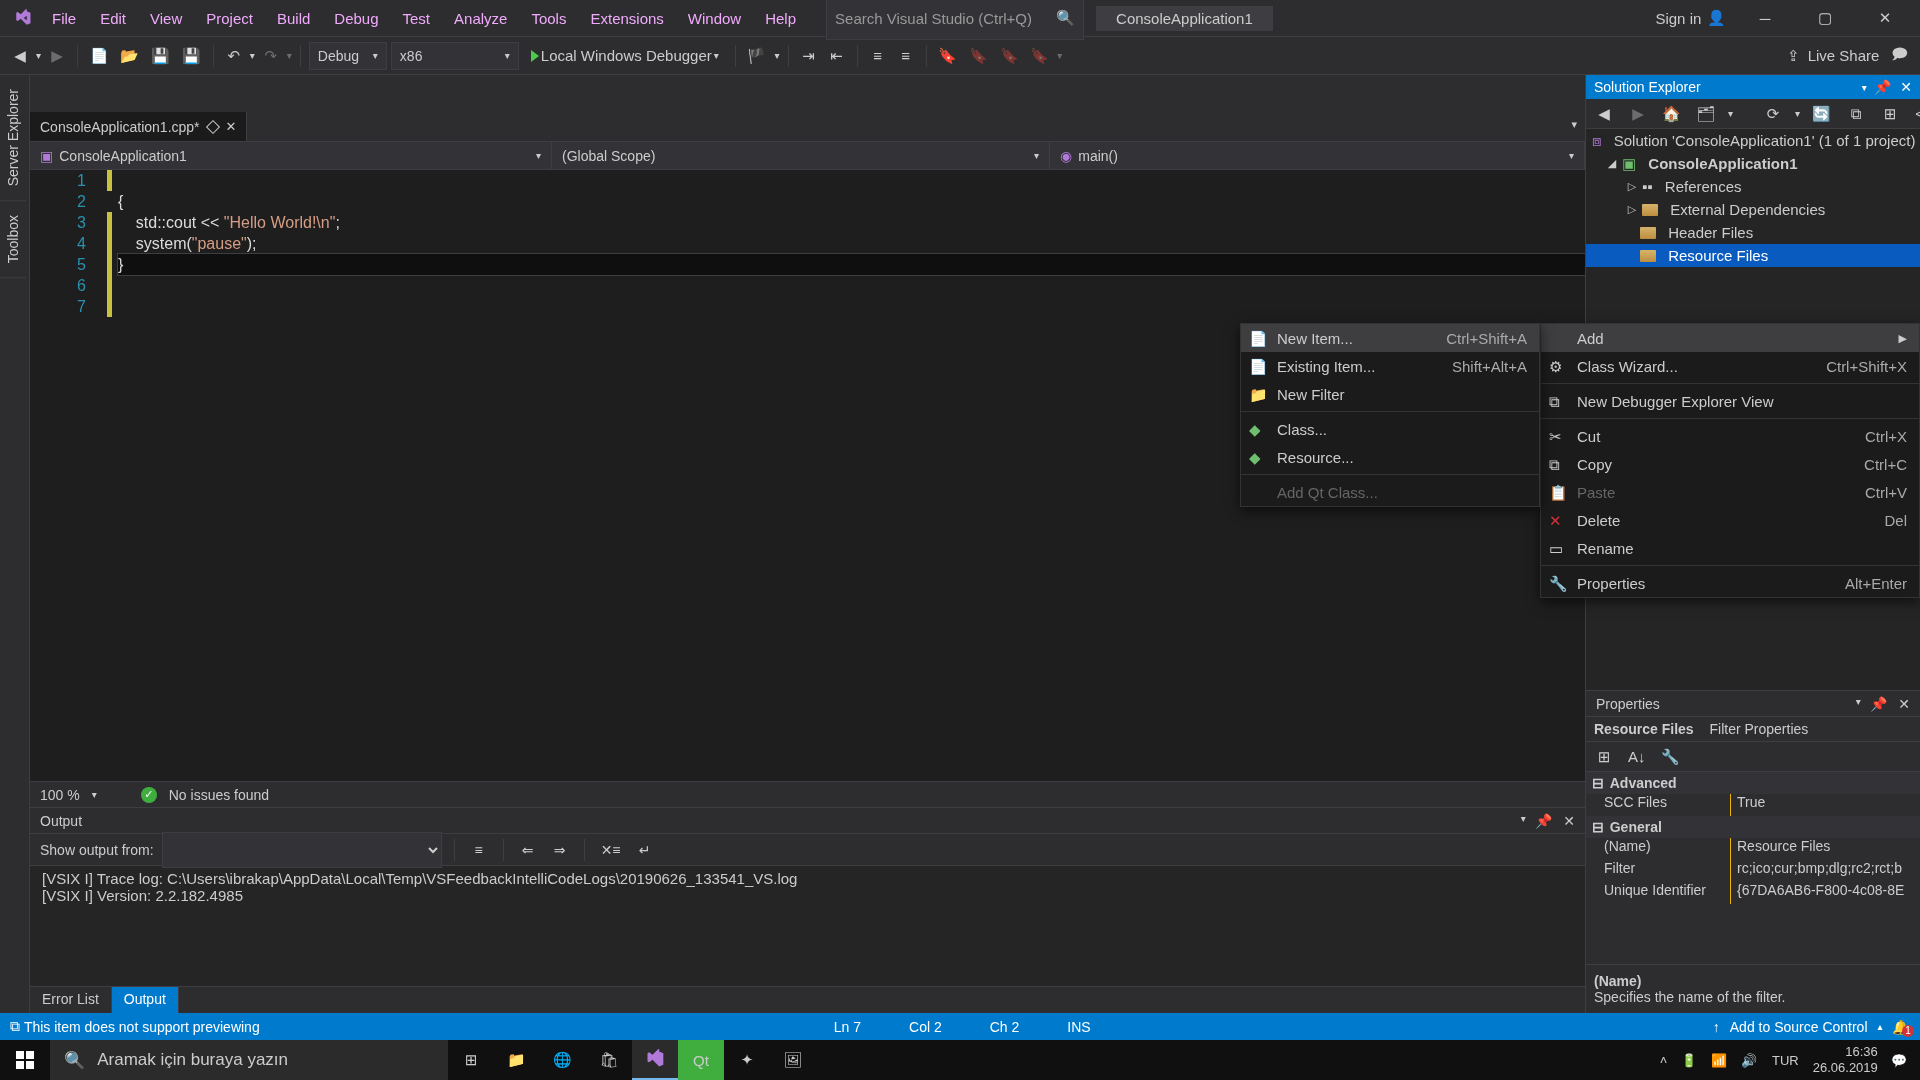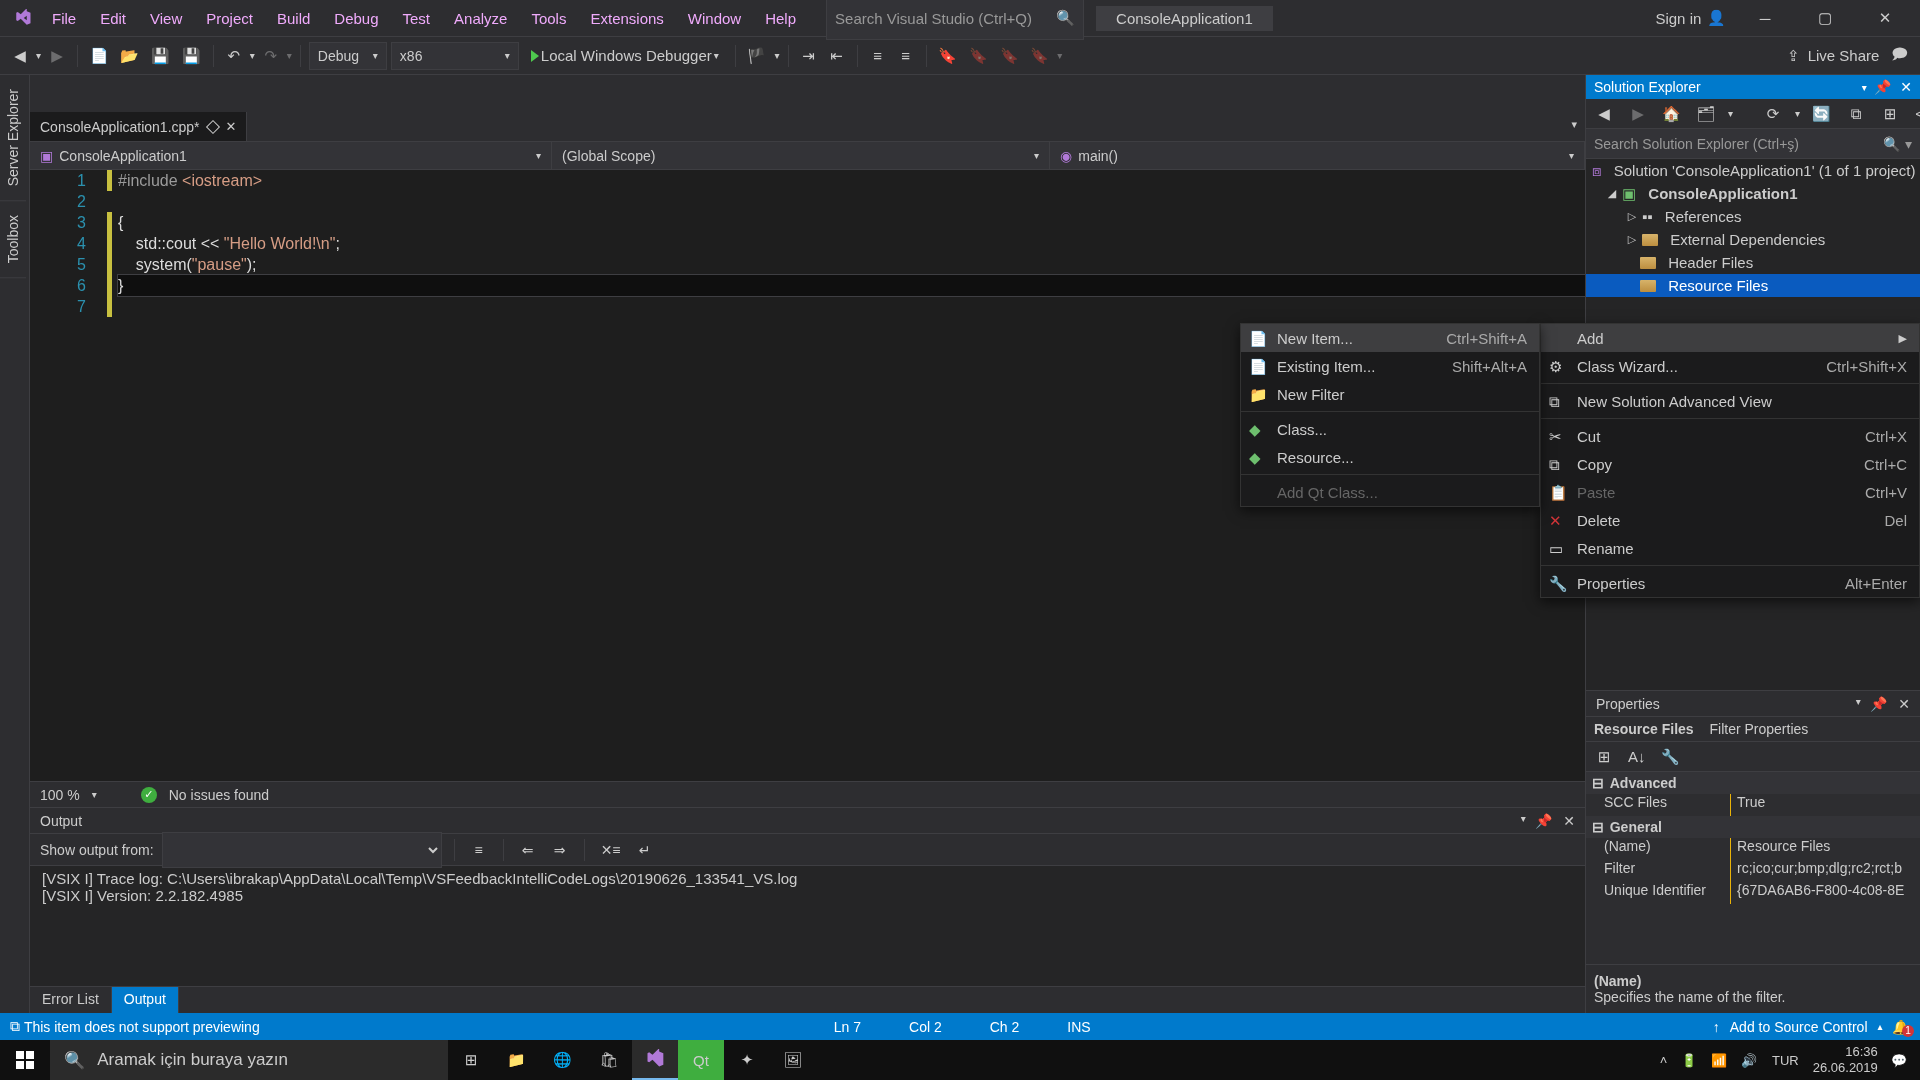--- a/index.html
+++ b/index.html
@@ -217,21 +217,20 @@
       <div class="gutter">
         <div class="ln"><span class="yellow-bar"></span>1</div>
         <div class="ln">2</div>
         <div class="ln"><span class="yellow-bar"></span>3</div>
         <div class="ln"><span class="yellow-bar"></span>4</div>
         <div class="ln"><span class="yellow-bar"></span>5</div>
         <div class="ln"><span class="yellow-bar"></span>6</div>
         <div class="ln"><span class="yellow-bar"></span>7</div>
       </div>
       <div class="code-lines">
-        <div class="cl"><span class="pp">#include </span><span class="inc">&lt;iostream&gt;</span></div>
         <div class="cl"></div>
         <div class="cl id">{</div>
         <div class="cl"><span class="id">    std::cout &lt;&lt; </span><span class="str">"Hello World!\n"</span><span class="id">;</span></div>
         <div class="cl"><span class="id">    system(</span><span class="str">"pause"</span><span class="id">);</span></div>
         <div class="cl cursor-line id">}</div>
       </div>
     </div>
     <div class="status-editor">
       <span>100 %</span>
       <span style="font-size:10px">▾</span>
@@ -285,24 +284,20 @@
       <span class="tb-btn">🗂</span>
         <span style="font-size:10px">▾</span>
       <span class="tb-sep"></span>
       <span class="tb-btn">⟳</span>
         <span style="font-size:10px">▾</span>
       <span class="tb-btn">🔄</span>
       <span class="tb-btn">⧉</span>
       <span class="tb-btn">⊞</span>
       <span class="tb-btn">&lt;&gt;</span>
     </div>
-    <div class="se-search">
-      <span>Search Solution Explorer (Ctrl+ş)</span>
-      <span style="margin-left:auto">🔍 ▾</span>
-    </div>
     <div class="se-tree">
       <div class="tree-row"><span style="color:#b179d8">⧈</span>&nbsp;<span>Solution 'ConsoleApplication1' (1 of 1 project)</span></div>
       <div class="tree-row" style="padding-left:20px"><span class="tree-exp">◢</span><span style="color:#6ebf6e">▣</span>&nbsp;<b>ConsoleApplication1</b></div>
       <div class="tree-row" style="padding-left:40px"><span class="tree-exp">▷</span><span>▪▪</span>&nbsp;<span>References</span></div>
       <div class="tree-row" style="padding-left:40px"><span class="tree-exp">▷</span><span class="folder-icon"></span>&nbsp;<span>External Dependencies</span></div>
       <div class="tree-row" style="padding-left:54px"><span class="folder-icon"></span>&nbsp;<span>Header Files</span></div>
       <div class="tree-row sel" style="padding-left:54px"><span class="folder-icon"></span>&nbsp;<span>Resource Files</span></div>
     </div>
 
     <div class="prop-panel">
@@ -361,21 +356,21 @@
       <span class="arrow">▶</span>
     </div>
   <div class="ctx-row">
       <span class="ic">⚙</span>
       <span>Class Wizard...</span>
       <span class="sc">Ctrl+Shift+X</span>
     </div>
   <div class="ctx-sep"></div>
   <div class="ctx-row">
       <span class="ic">⧉</span>
-      <span>New Solution Advanced View</span>
+      <span>New Debugger Explorer View</span>
     </div>
   <div class="ctx-sep"></div>
   <div class="ctx-row">
       <span class="ic">✂</span>
       <span>Cut</span>
       <span class="sc">Ctrl+X</span>
     </div>
   <div class="ctx-row">
       <span class="ic">⧉</span>
       <span>Copy</span>

